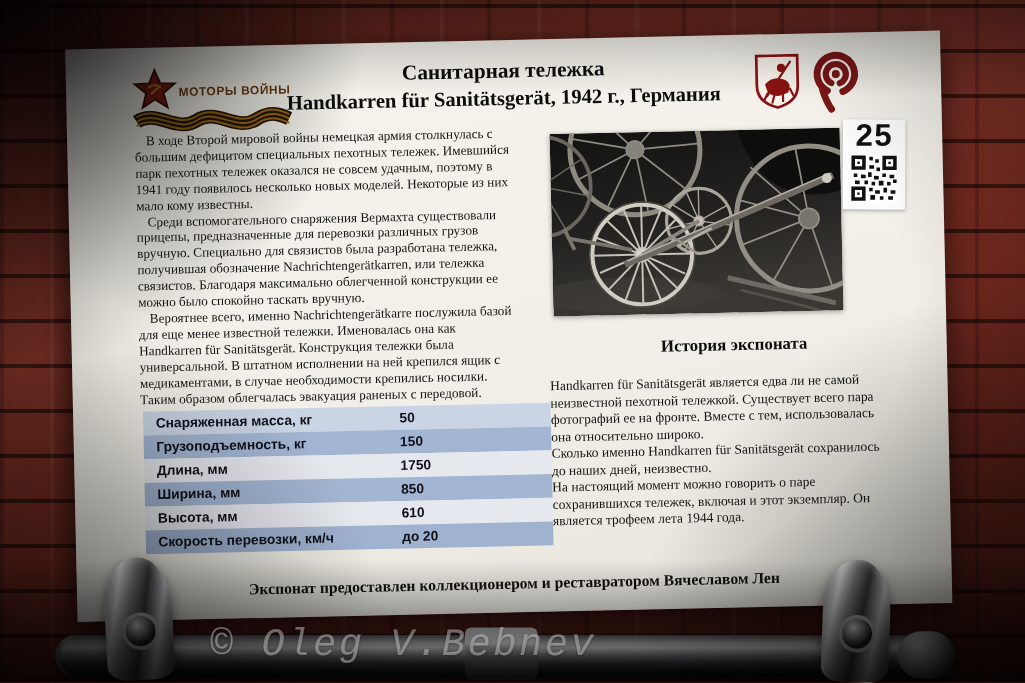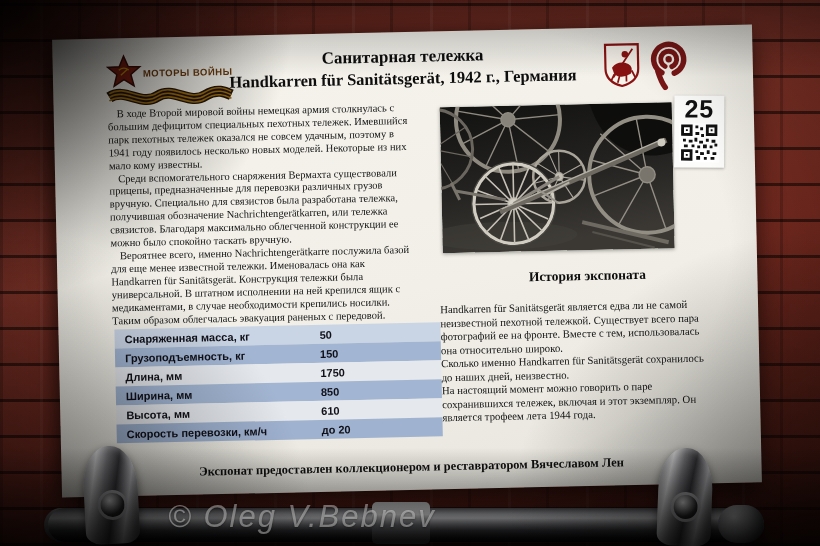--- a/index.html
+++ b/index.html
@@ -61,21 +61,21 @@
   .screw{position:absolute;left:13px;top:44px;width:24px;height:24px;border-radius:50%;
     border:3px solid #b9b9bd;
     background:radial-gradient(circle at 38% 32%,#fafafa 0%,#9a9a9a 30%,#2a2a2a 62%,#000 100%);}
   .vignette{position:absolute;inset:0;pointer-events:none;
     background:
       radial-gradient(circle at 0% 0%, rgba(0,0,0,.92), transparent 30%),
       radial-gradient(circle at 0% 100%, rgba(0,0,0,.55), transparent 32%),
       radial-gradient(circle at 100% 100%, rgba(0,0,0,.5), transparent 32%),
       linear-gradient(180deg, rgba(0,0,0,.3) 0%, transparent 14%, transparent 82%, rgba(0,0,0,.72) 100%),
       radial-gradient(ellipse at 50% 45%, transparent 55%, rgba(0,0,0,.32) 100%);}
-  .watermark{position:absolute;left:168px;top:499px;font-family:Liberation Sans, sans-serif;
+  .watermark{position:absolute;left:168px;top:499px;font-family:Liberation Mono, monospace;
     font-style:italic;font-size:31px;letter-spacing:2px;color:rgba(235,235,235,.42);
     text-shadow:0 1px 2px rgba(0,0,0,.3);z-index:10;}
 </style>
 </head>
 <body>
 
 <div class="bricks"></div>
 
 <div class="plaque">
 

